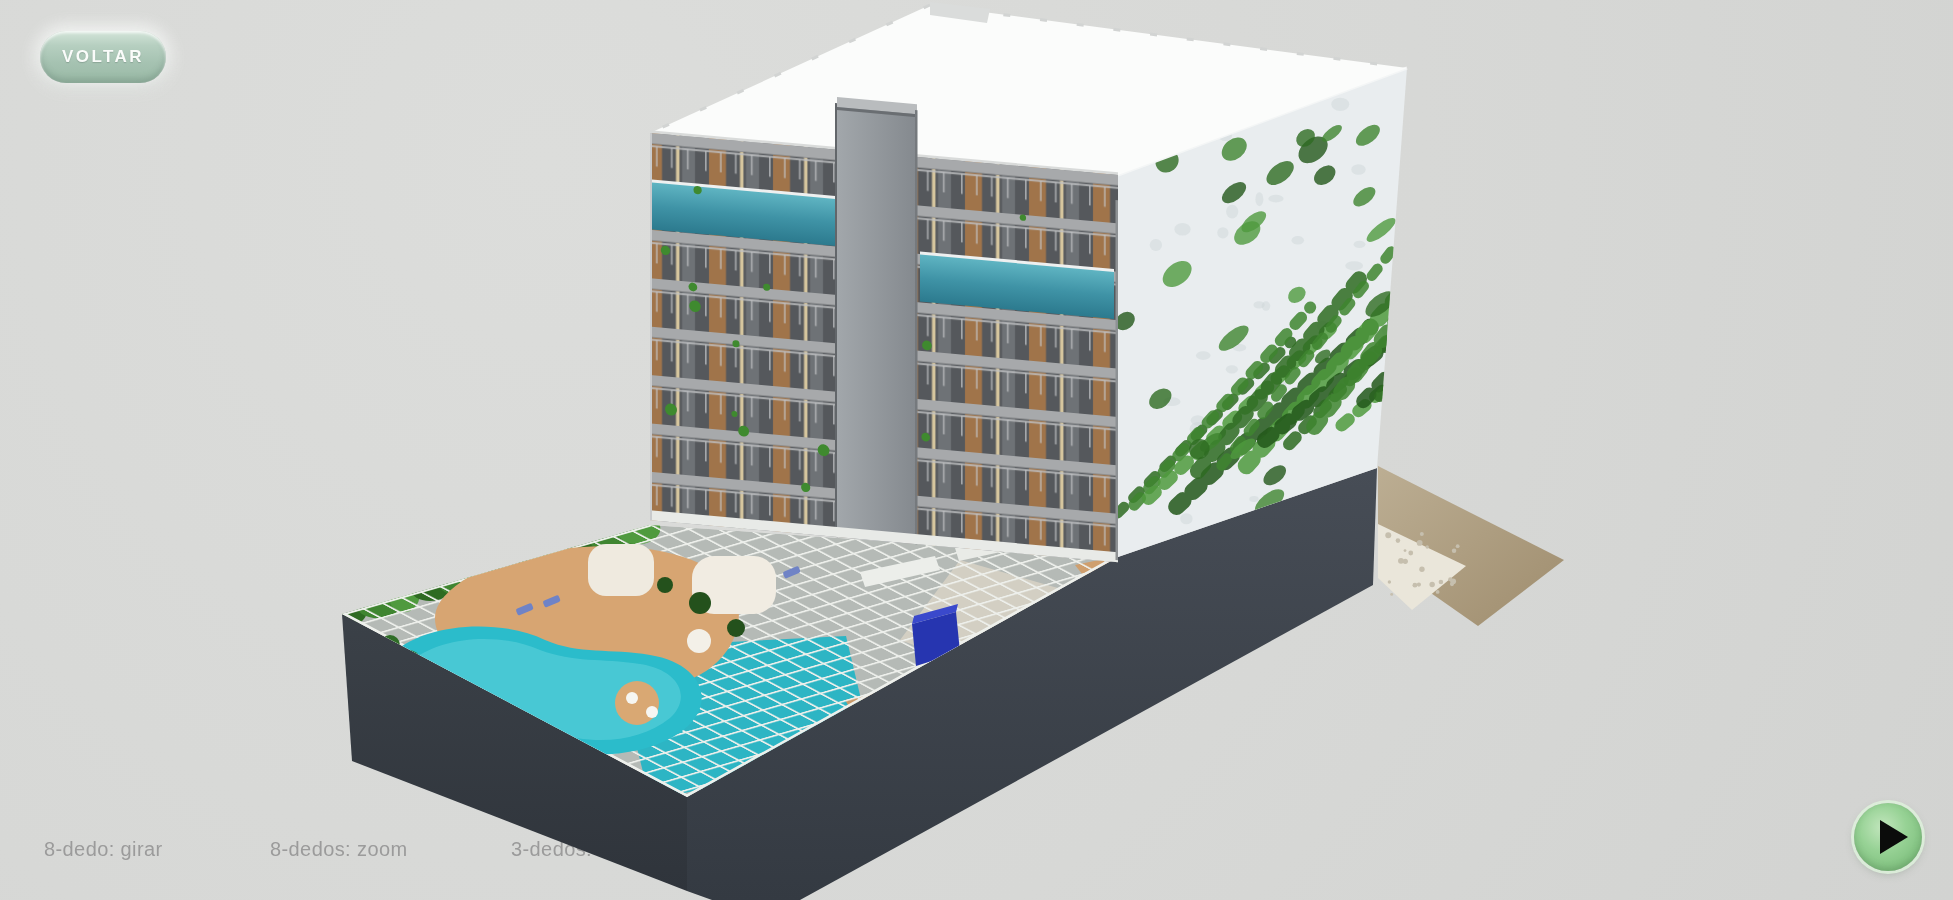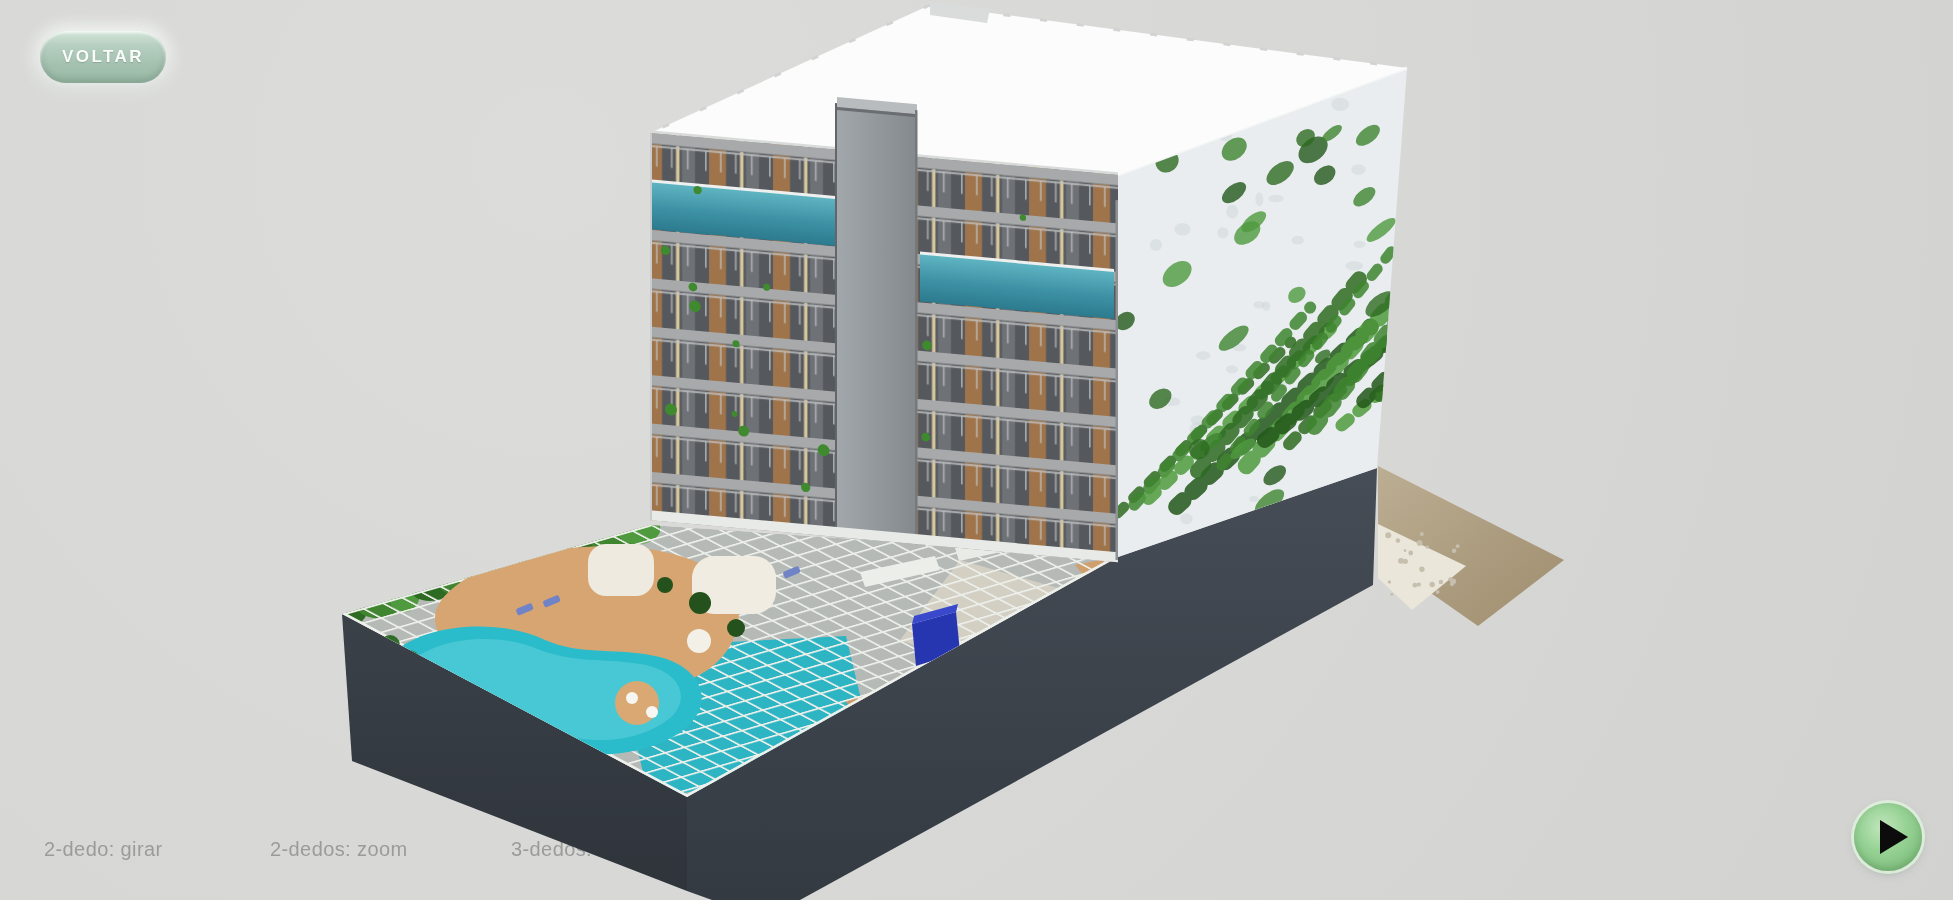--- a/index.html
+++ b/index.html
@@ -21,22 +21,22 @@
       box-shadow:0 0 0 3px rgba(222,240,220,.9), 0 3px 9px rgba(100,120,100,.35), inset 0 -3px 6px rgba(60,100,60,.25);}
   #play-icon{position:absolute;left:26px;top:17px;width:0;height:0;
       border-left:28px solid #0b0c0b;border-top:17px solid transparent;border-bottom:17px solid transparent;}
 </style>
 </head>
 <body>
 
 <div id="stage">
 
   <div id="hints">
-    <span id="hint-1">2-dedo: girar</span>
-    <span id="hint-2">2-dedos: zoom</span>
+    <span id="hint-1">8-dedo: girar</span>
+    <span id="hint-2">8-dedos: zoom</span>
     <span id="hint-3">3-dedos: mover</span>
   </div>
 
   <svg id="scene" width="1953" height="900" viewBox="0 0 1953 900">
     <defs>
       <linearGradient id="gradPodL" x1="0" y1="0" x2="0" y2="1">
         <stop offset="0" stop-color="#3b4148"></stop>
           <stop offset="1" stop-color="#2f343b"></stop>
       </linearGradient>
       <linearGradient id="gradPodR" x1="0" y1="0" x2="0" y2="1">

